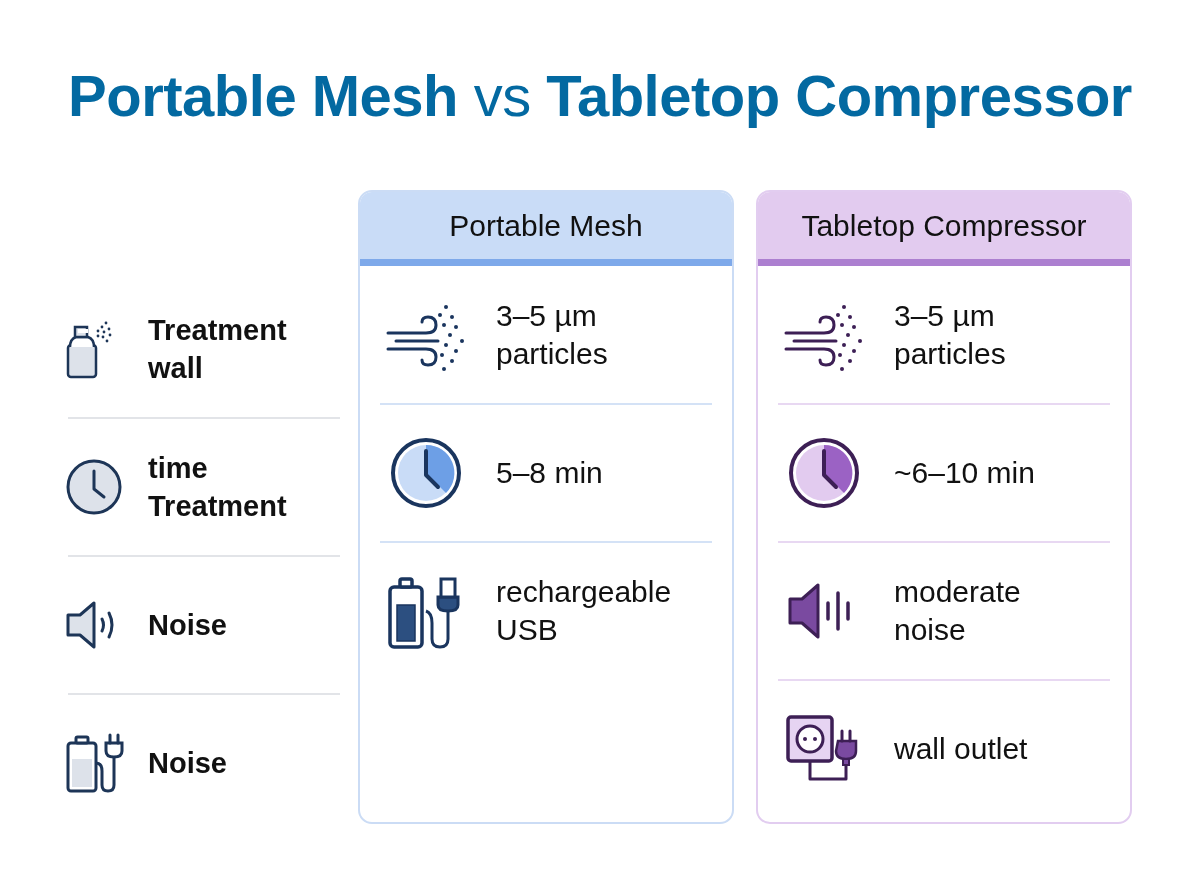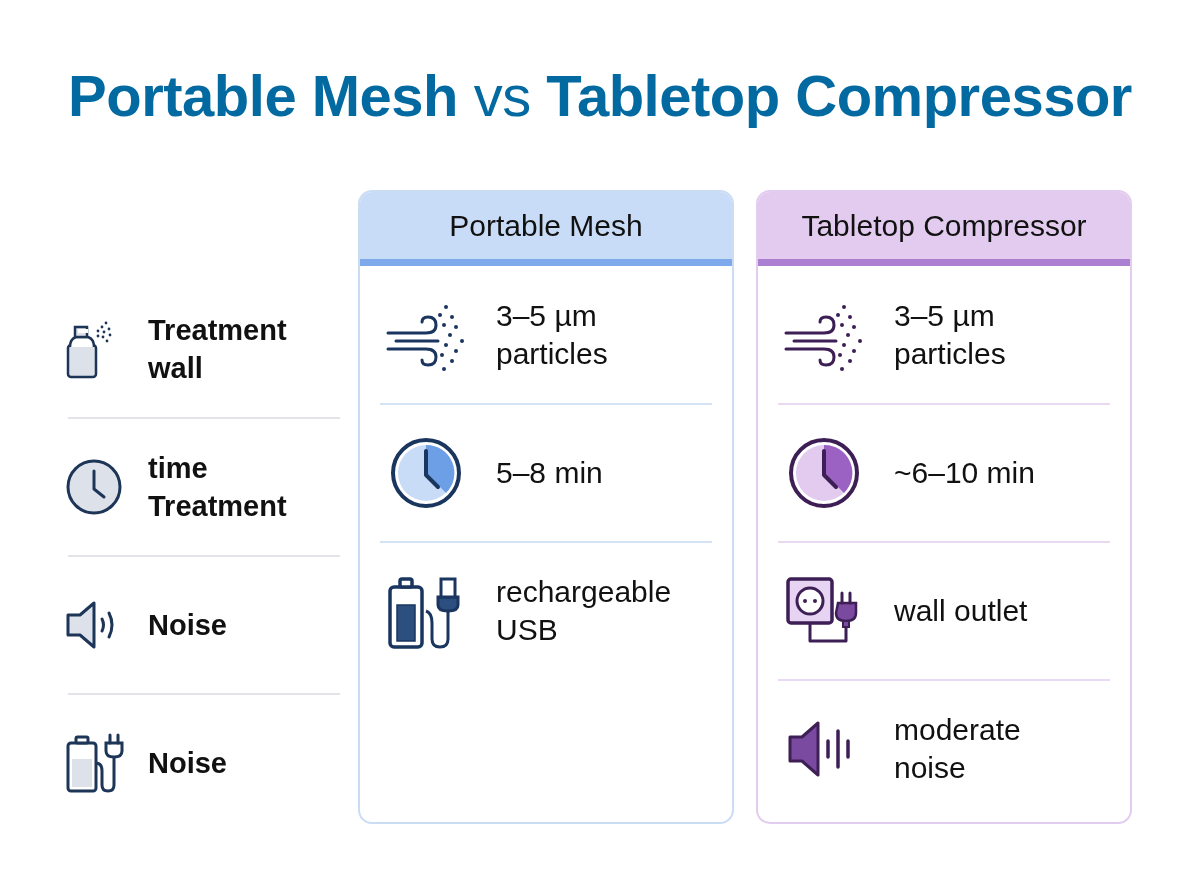--- a/index.html
+++ b/index.html
@@ -224,37 +224,37 @@
         <circle cx="40" cy="40" r="28" fill="#e2cbef"></circle>
         <path d="M40 40 L40 12 A28 28 0 0 1 60 60 Z" fill="#9b62c4"></path>
         <path d="M40 18 L40 42 L52 54" fill="none" stroke="#3d1f55" stroke-width="4" stroke-linecap="round" stroke-linejoin="round"></path>
       </svg>
       <div class="cell-text">
         <div>~6–10 min</div>
       </div>
     </div>
     <div class="cell">
       <svg class="cell-icon" viewBox="0 0 80 80">
+        <path d="M6 28 L18 28 L34 14 L34 66 L18 52 L6 52 Z" fill="#7a4aa0" stroke="#3d1f55" stroke-width="3" stroke-linejoin="round"></path>
+        <path d="M44 32 L44 48 M54 22 L54 58 M64 32 L64 48" stroke="#3d1f55" stroke-width="3.5" stroke-linecap="round"></path>
+      </svg>
+      <div class="cell-text">
+        <div>moderate</div>
+        <div>noise</div>
+      </div>
+    </div>
+    <div class="cell">
+      <svg class="cell-icon" viewBox="0 0 80 80">
         <rect x="4" y="8" width="44" height="44" rx="3" fill="#e6d4f2" stroke="#3d1f55" stroke-width="3.5"></rect>
         <circle cx="26" cy="30" r="13" fill="#fff" stroke="#3d1f55" stroke-width="3"></circle>
         <circle cx="21" cy="30" r="2" fill="#3d1f55"></circle>
           <circle cx="31" cy="30" r="2" fill="#3d1f55"></circle>
         <path d="M26 52 L26 70 L62 70 L62 56" fill="none" stroke="#3d1f55" stroke-width="3" stroke-linejoin="round"></path>
         <path d="M54 32 L72 32 L72 42 Q72 50 62 50 Q52 50 52 42 Z" fill="#7a4aa0" stroke="#3d1f55" stroke-width="2.5"></path>
         <rect x="59" y="50" width="6" height="6" fill="#7a4aa0" stroke="#3d1f55" stroke-width="2"></rect>
         <path d="M58 22 L58 32 M66 22 L66 32" stroke="#3d1f55" stroke-width="3" stroke-linecap="round"></path>
       </svg>
       <div class="cell-text">
         <div>wall outlet</div>
       </div>
     </div>
-    <div class="cell">
-      <svg class="cell-icon" viewBox="0 0 80 80">
-        <path d="M6 28 L18 28 L34 14 L34 66 L18 52 L6 52 Z" fill="#7a4aa0" stroke="#3d1f55" stroke-width="3" stroke-linejoin="round"></path>
-        <path d="M44 32 L44 48 M54 22 L54 58 M64 32 L64 48" stroke="#3d1f55" stroke-width="3.5" stroke-linecap="round"></path>
-      </svg>
-      <div class="cell-text">
-        <div>moderate</div>
-        <div>noise</div>
-      </div>
-    </div>
   </div>
 </div>
 
 </body></html>

